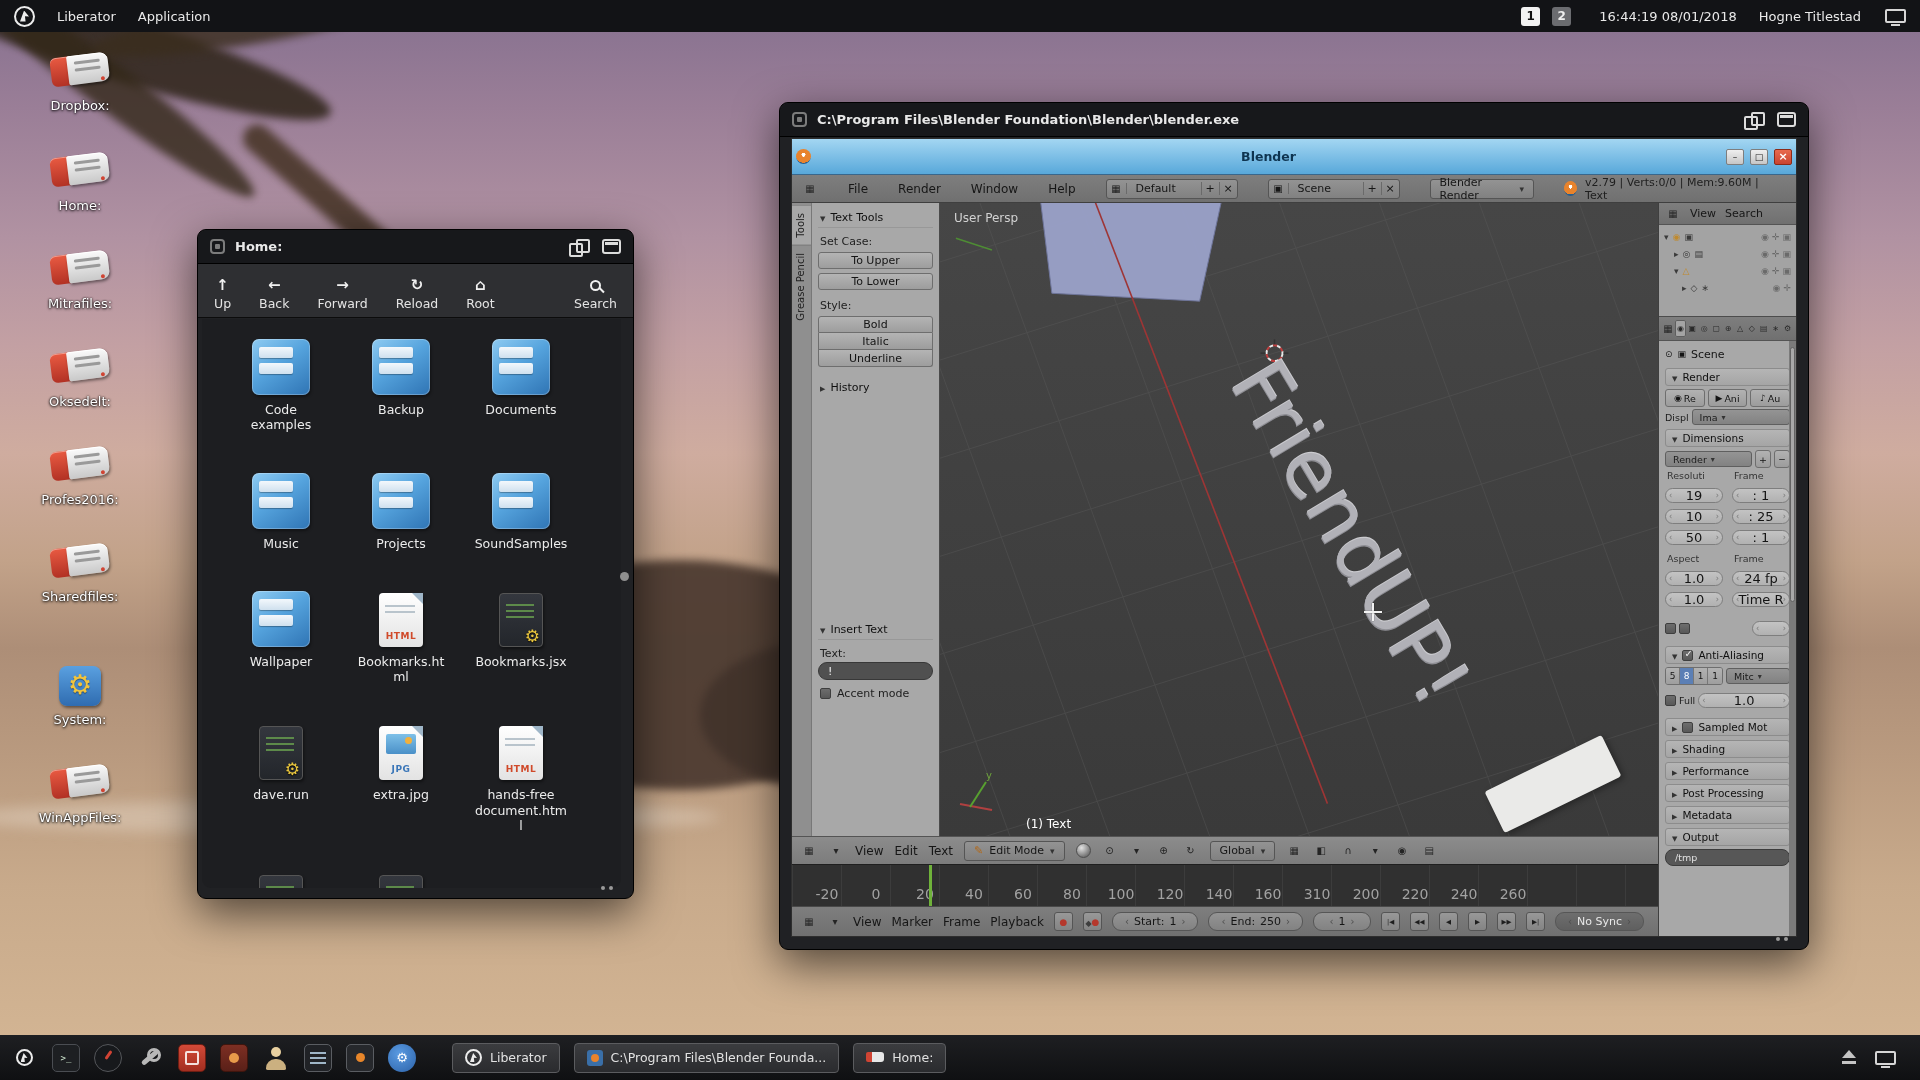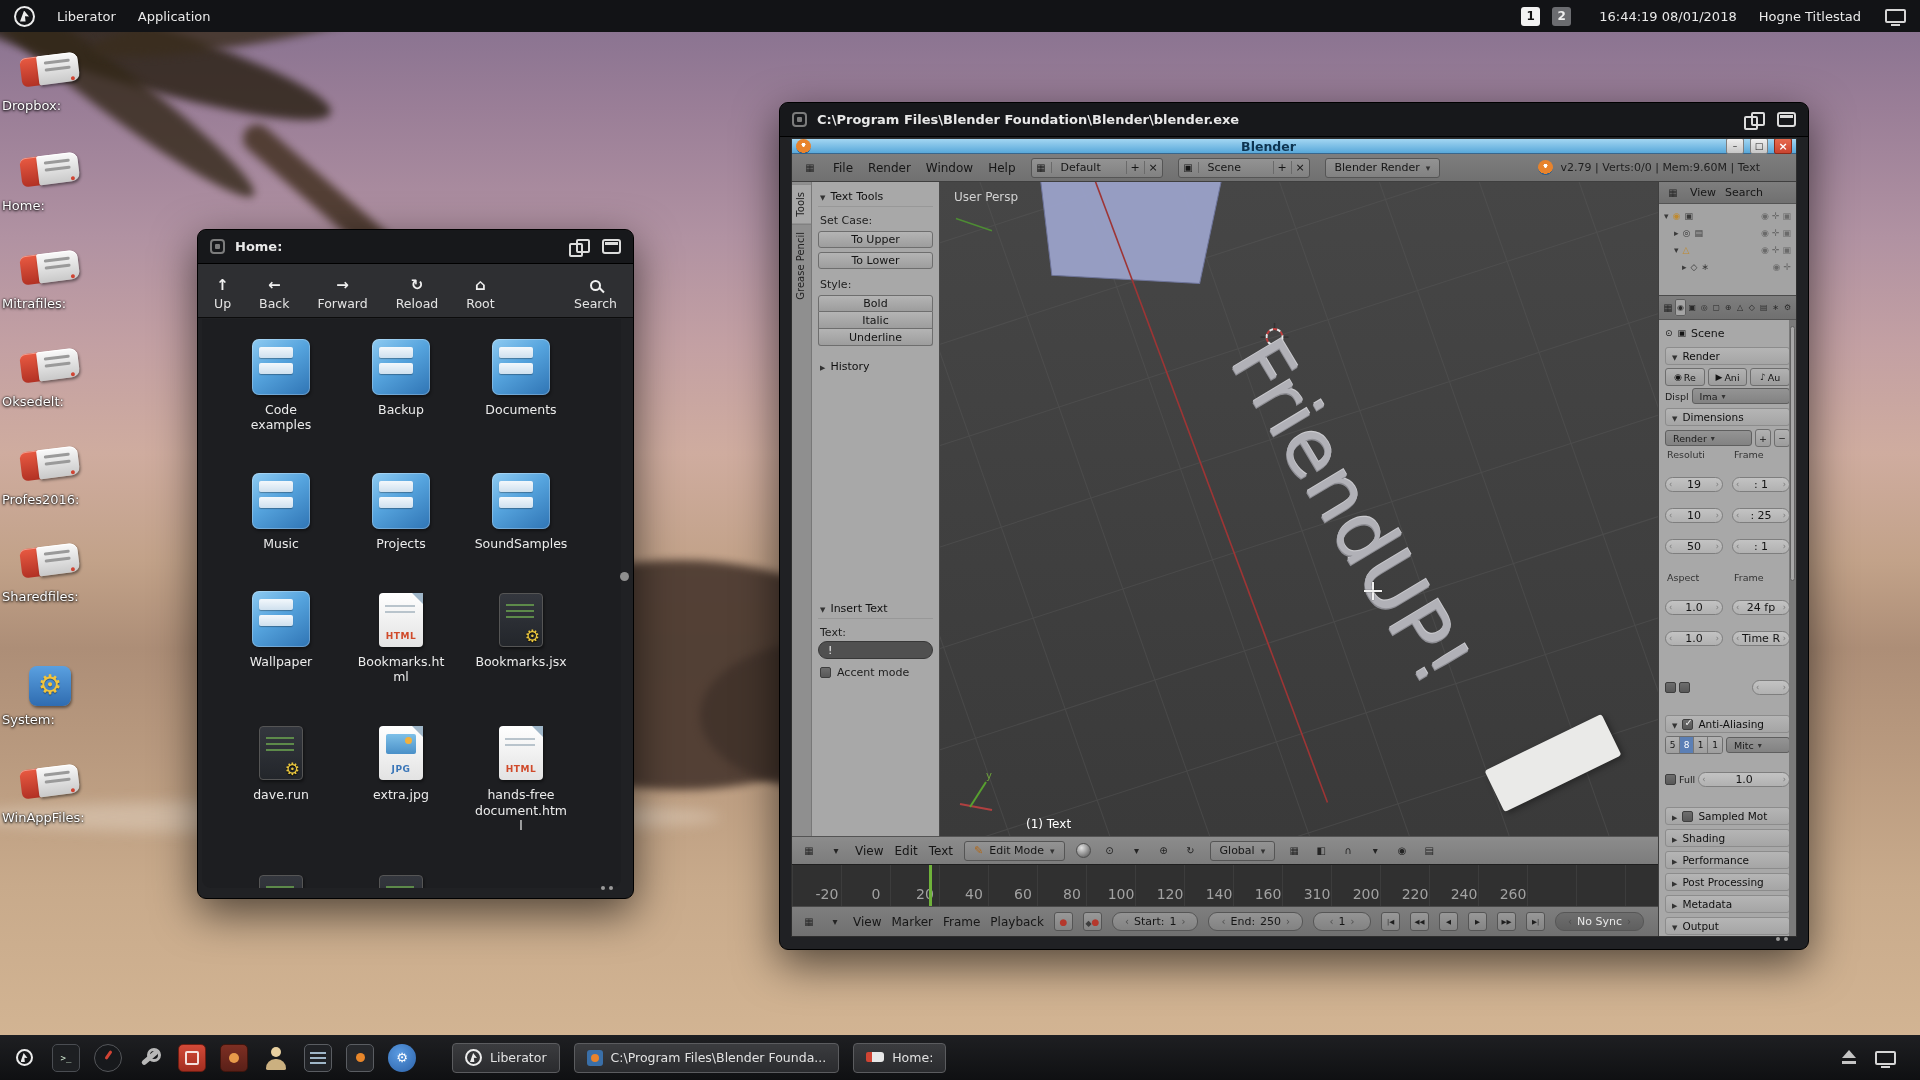--- a/index.html
+++ b/index.html
@@ -28,21 +28,21 @@
 .topbar-right{margin-left:auto;display:flex;align-items:center;gap:12px}
 .ws{width:19px;height:19px;border-radius:3px;display:flex;align-items:center;justify-content:center;font-size:12px;font-weight:bold}
 .ws1{background:#f2f2f2;color:#111}
 .ws2{background:#6b6c70;color:#eee;margin-right:16px}
 .clock{font-size:13px}
 .user{font-size:13px;margin-left:10px}
 .ic-mon{width:21px;height:14px;border:2px solid #d6d6d6;border-radius:2px;position:relative;margin-left:12px}
 .ic-mon::after{content:"";position:absolute;left:4px;right:4px;bottom:-5px;height:2px;background:#d6d6d6}
 
 
-.dicon{position:absolute;left:2px;width:96px;z-index:2;cursor:pointer}
+.dicon{position:absolute;left:32px;width:96px;text-align:center;z-index:2;cursor:pointer}
 .dicon-label{margin-top:4px;font-size:13px;color:#fff;text-shadow:0 1px 3px #000, 0 0 2px #000}
 .drv{width:62px;height:44px;position:relative;margin:0 auto;transform:rotate(-7deg)}
 .drv .cap{position:absolute;left:2px;top:5px;width:20px;height:29px;background:linear-gradient(#e85a42,#b23124);border-radius:6px 2px 2px 6px;box-shadow:inset 0 1px 0 rgba(255,255,255,.4)}
 .drv .bod{position:absolute;left:19px;top:5px;width:41px;height:29px;background:linear-gradient(#fafafa,#c9c9c9);border-radius:2px 8px 8px 2px;box-shadow:inset 0 1px 0 #fff,1px 2px 3px rgba(0,0,0,.45)}
 .drv .slot{position:absolute;left:26px;top:11px;width:26px;height:3px;background:#9a9a9a;border-radius:2px;box-shadow:0 7px 0 #9a9a9a}
 .drv .led{position:absolute;right:7px;bottom:11px;width:4px;height:4px;border-radius:50%;background:#d04433}
 .sys{width:56px;height:44px;margin:0 auto;position:relative}
 .sys .box{position:absolute;inset:2px 7px;background:linear-gradient(#5aa0e0,#2f6cb0);border-radius:8px;box-shadow:1px 2px 3px rgba(0,0,0,.45)}
 .sys .gear{position:absolute;left:50%;top:50%;transform:translate(-50%,-56%);font-size:27px;color:#f2c43c;text-shadow:0 1px 1px rgba(0,0,0,.4)}
 .sys .gear::after{content:"⚙"}
@@ -86,30 +86,30 @@
 .fthumb::after{content:"";position:absolute;right:4px;top:3px;width:7px;height:7px;border-radius:50%;background:#f2b03c}
 .fscript{width:44px;height:54px;background:linear-gradient(#34373e,#23262b);border:1px solid #555;border-radius:4px;position:relative;box-shadow:1px 2px 3px rgba(0,0,0,.45);margin-top:2px}
 .fscript .ln{position:absolute;left:6px;right:8px;height:2px;background:#5d8a4a}
 .fscript .gear{position:absolute;right:2px;bottom:0;font-size:17px;color:#e8c53e;text-shadow:0 1px 1px #000}
 .fscript .gear::after{content:"⚙"}
 .fm-scrolldot{position:absolute;right:4px;top:342px;width:9px;height:9px;border-radius:50%;background:#8f8f8f}
 
 
 .bwin{left:779px;top:102px;width:1030px;height:848px;z-index:20}
 .wine{position:absolute;left:11px;right:11px;top:35px;bottom:12px;background:#6f6f6f;border:1px solid #2e2e2e;display:flex;flex-direction:column;overflow:hidden}
-.wine-tb{height:15px;background:linear-gradient(#a3d6f2,#58a8da);display:flex;align-items:center;gap:6px;padding:0 4px;border-bottom:1px solid #39678c;flex:0 0 auto}
+.wine-tb{height:36px;background:linear-gradient(#a3d6f2,#58a8da);display:flex;align-items:center;gap:6px;padding:0 4px;border-bottom:1px solid #39678c;flex:0 0 auto}
 .blogo{width:15px;height:15px;border-radius:50%;background:radial-gradient(circle at 50% 38%,#fff 0 16%,#e8832c 18% 66%,#2a5d8a 68%)}
 .wtb-title{flex:1;text-align:center;font-size:12.5px;font-weight:bold;color:#0e3450}
 .wbtn{width:18px;height:16px;background:linear-gradient(#efefef,#c6c6c6);border:1px solid #7e7e7e;border-radius:2px;display:flex;align-items:center;justify-content:center;font-size:9px;color:#222;cursor:pointer}
 .wbtn.min::after{content:"–"} .wbtn.max::after{content:"□"}
 .wbtn.close{background:linear-gradient(#e86a4e,#c94430);border-color:#8c2a18;color:#fff}
 .wbtn.close::after{content:"×";font-size:11px;font-weight:bold}
 
 
-.b-info{height:28px;background:linear-gradient(#7e7e7e,#707070);border-bottom:1px solid #3f3f3f;display:flex;align-items:center;gap:15px;padding:0 10px;font-size:12px;color:#161616;flex:0 0 auto}
+.b-info{height:28px;background:linear-gradient(#7e7e7e,#707070);border-bottom:1px solid #3f3f3f;display:flex;align-items:center;gap:30px;padding:0 10px;font-size:12px;color:#161616;flex:0 0 auto}
 .hic{display:inline-flex;align-items:center;justify-content:center;color:#242424;font-size:10px;min-width:16px;height:18px;cursor:pointer}
 .g-menu::after{content:"▦"} .g-down::after{content:"▾"} .g-cam::after{content:"◉"} .g-world::after{content:"◎"}
 .g-mesh::after{content:"△"} .g-mat::after{content:"◇"} .g-tex::after{content:"▤"} .g-scene::after{content:"▣"}
 .g-obj::after{content:"▢"} .g-mod::after{content:"⊕"} .g-star::after{content:"∗"} .g-gear::after{content:"⚙"}
 .g-rot::after{content:"↻"} .g-mag::after{content:"∩"} .g-lay::after{content:"▦"} .g-lock::after{content:"◧"}
 .g-pin::after{content:"⊙"} .g-pen::after{content:"✎";color:#b06a1e} .g-note::after{content:"♪"} .g-play::after{content:"▶"}
 .combo{display:flex;align-items:center;height:20px;background:linear-gradient(#939393,#818181);border:1px solid #555;border-radius:3px;overflow:hidden;flex:0 0 auto}
 .combo .c-ic{width:20px;text-align:center;border-right:1px solid #6a6a6a;font-size:10px}
 .combo .c-tx{padding:0 9px;min-width:74px;font-size:11px}
 .combo .c-b{width:18px;text-align:center;border-left:1px solid #6a6a6a;font-size:11px;cursor:pointer}
@@ -184,21 +184,21 @@
 .ptab{width:12px;height:17px;display:flex;align-items:center;justify-content:center;font-size:8px;color:#2a2a2a;border-radius:2px;cursor:pointer}
 .ptab.on{background:#a4a4a4;box-shadow:inset 0 0 0 1px #5e5e5e}
 .p-body{flex:1;padding:3px 6px 0 6px;overflow:hidden;position:relative}
 .p-crumb{display:flex;align-items:center;gap:5px;height:20px;font-size:11px;color:#141414}
 .psec{height:18px;display:flex;align-items:center;gap:5px;background:linear-gradient(#b5b5b5,#a5a5a5);border:1px solid #8c8c8c;border-radius:3px;padding:0 6px;margin:4px 0 3px 0;font-size:10.5px;color:#0f0f0f;cursor:pointer}
 .prow{display:flex;gap:3px;align-items:center;margin:2px 0}
 .pbtn{flex:1;height:18px;background:linear-gradient(#b2b2b2,#9c9c9c);border:1px solid #6e6e6e;border-radius:3px;display:flex;align-items:center;justify-content:center;gap:2px;font-size:9.5px;color:#141414;cursor:pointer;overflow:hidden;white-space:nowrap}
 .plab{font-size:9.5px;color:#333;height:12px;padding-left:2px}
 .pcols{display:flex;gap:9px;margin:2px 0}
 .pcol{flex:1;min-width:0}
-.nf{height:15px;background:linear-gradient(#c3c3c3,#b1b1b1);border:1px solid #7e7e7e;border-radius:8px;display:flex;align-items:center;justify-content:center;font-size:11px;color:#141414;position:relative;margin:16px 0;cursor:ew-resize}
+.nf{height:15px;background:linear-gradient(#c3c3c3,#b1b1b1);border:1px solid #7e7e7e;border-radius:8px;display:flex;align-items:center;justify-content:center;font-size:13px;color:#141414;position:relative;margin:6px 0;cursor:ew-resize}
 .nf::before{content:"‹";position:absolute;left:3px;color:#777;font-size:8px}
 .nf::after{content:"›";position:absolute;right:3px;color:#777;font-size:8px}
 .pdd{height:16px;display:flex;align-items:center;gap:4px;padding:0 7px;background:linear-gradient(#949494,#828282);border:1px solid #5f5f5f;border-radius:3px;font-size:9.5px;cursor:pointer}
 .pdd::after{content:"▾";font-size:8px;color:#333}
 .segw{display:flex;border:1px solid #6e6e6e;border-radius:3px;overflow:hidden}
 .seg{width:14px;height:16px;display:flex;align-items:center;justify-content:center;font-size:9px;background:linear-gradient(#b2b2b2,#9e9e9e);border-right:1px solid #777;color:#141414;cursor:pointer}
 .seg:last-child{border-right:none}
 .seg.on{background:#5b7fb5;color:#fff}
 .pfield-dark{height:17px;background:#575757;border:1px solid #3c3c3c;border-radius:8px;color:#e2e2e2;font-size:9.5px;display:flex;align-items:center;padding:0 9px;margin:2px 0}
 .pscroll{position:absolute;right:0;top:24px;bottom:0;width:7px;background:#7b7b7b}

